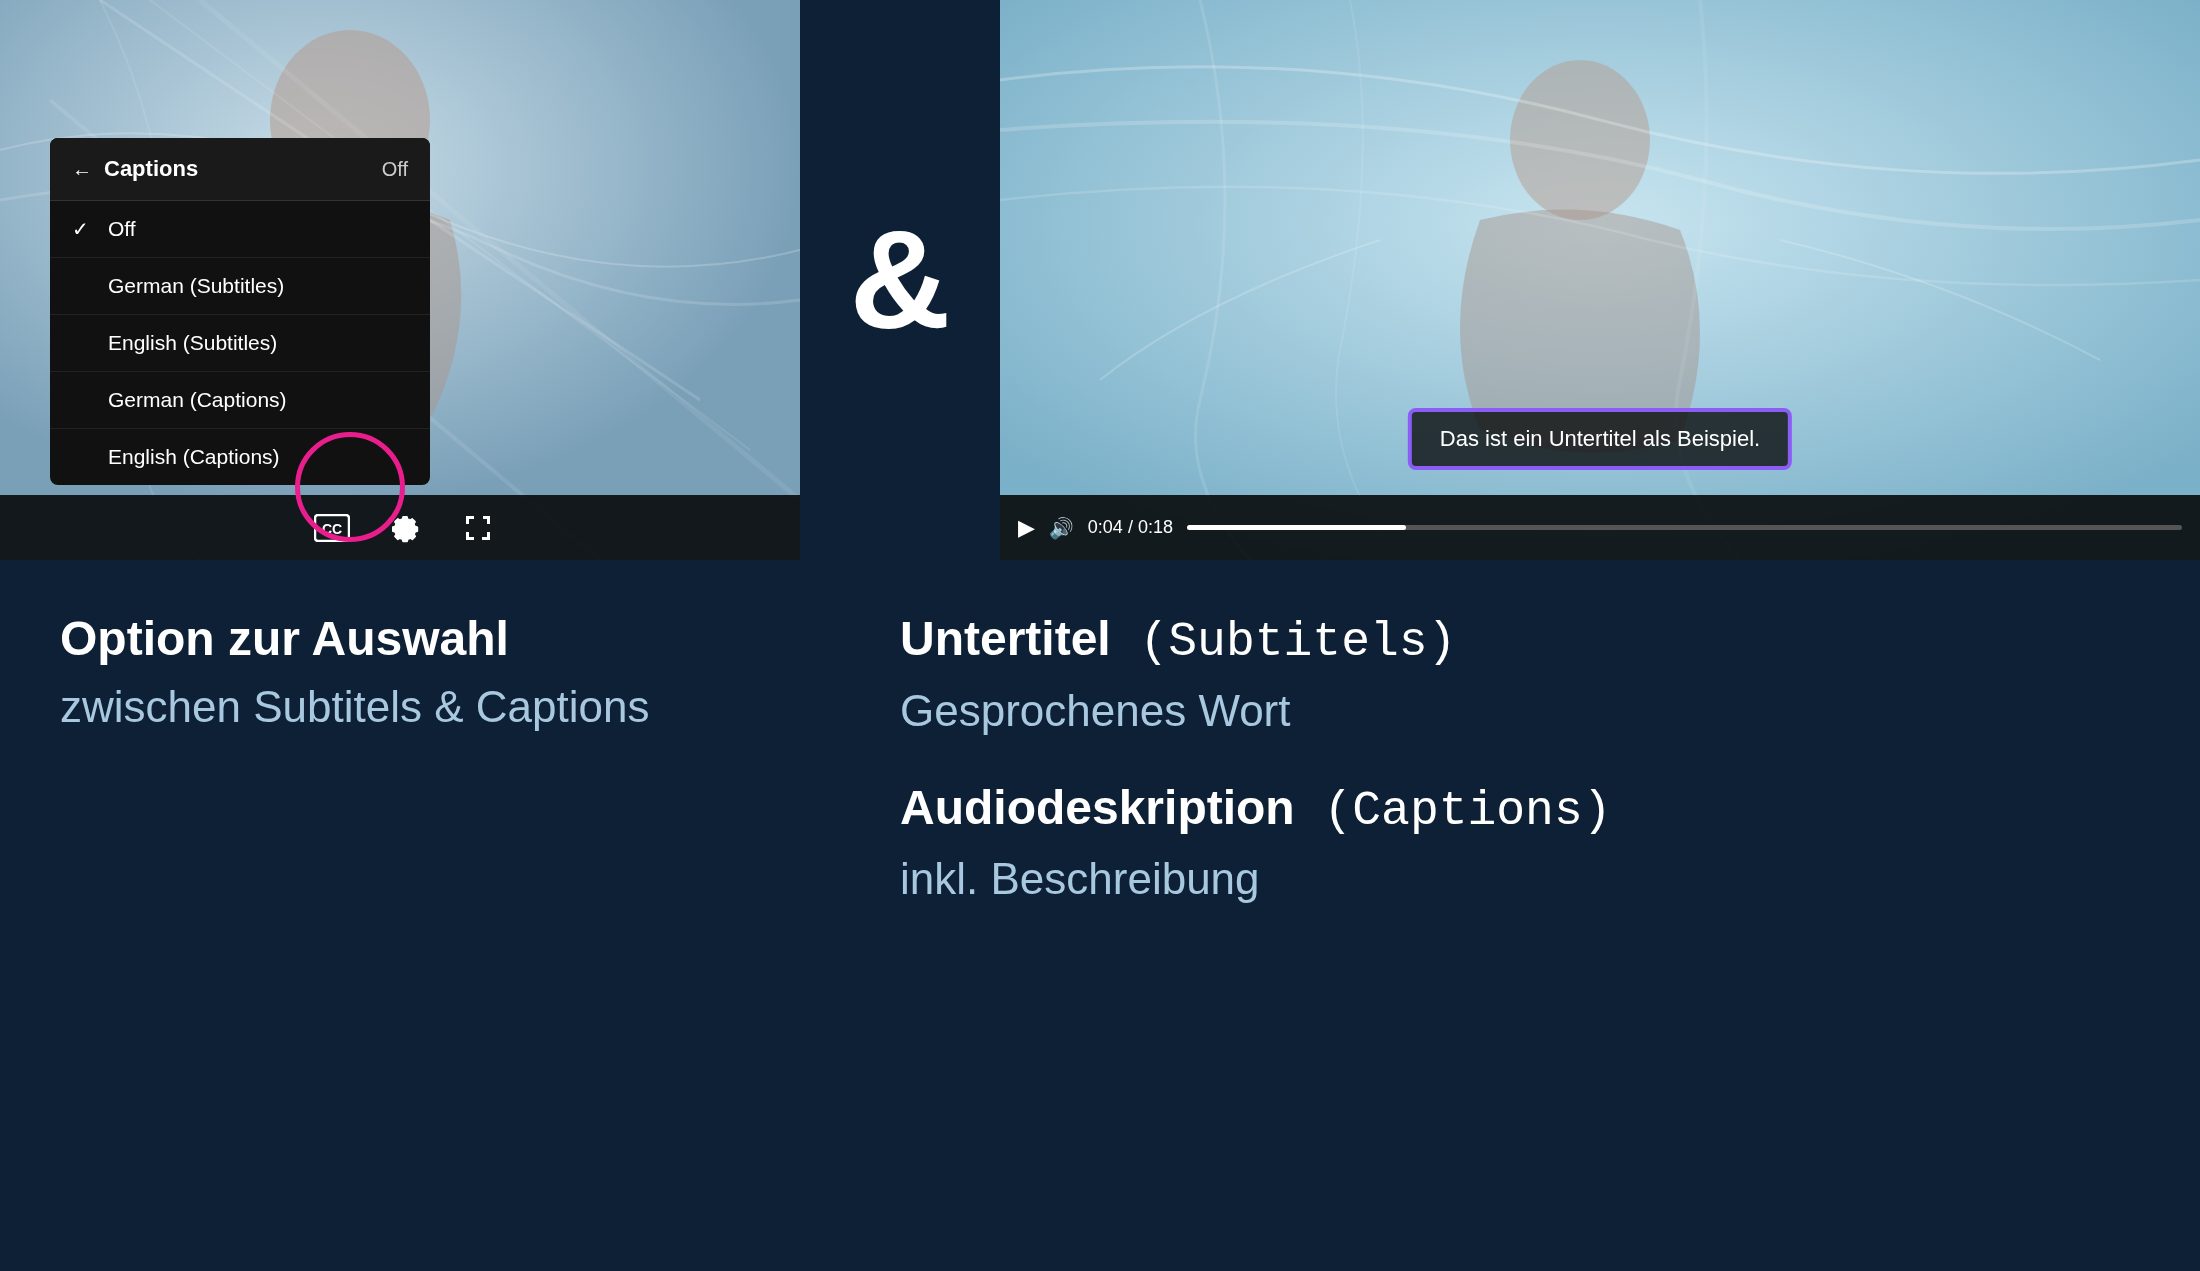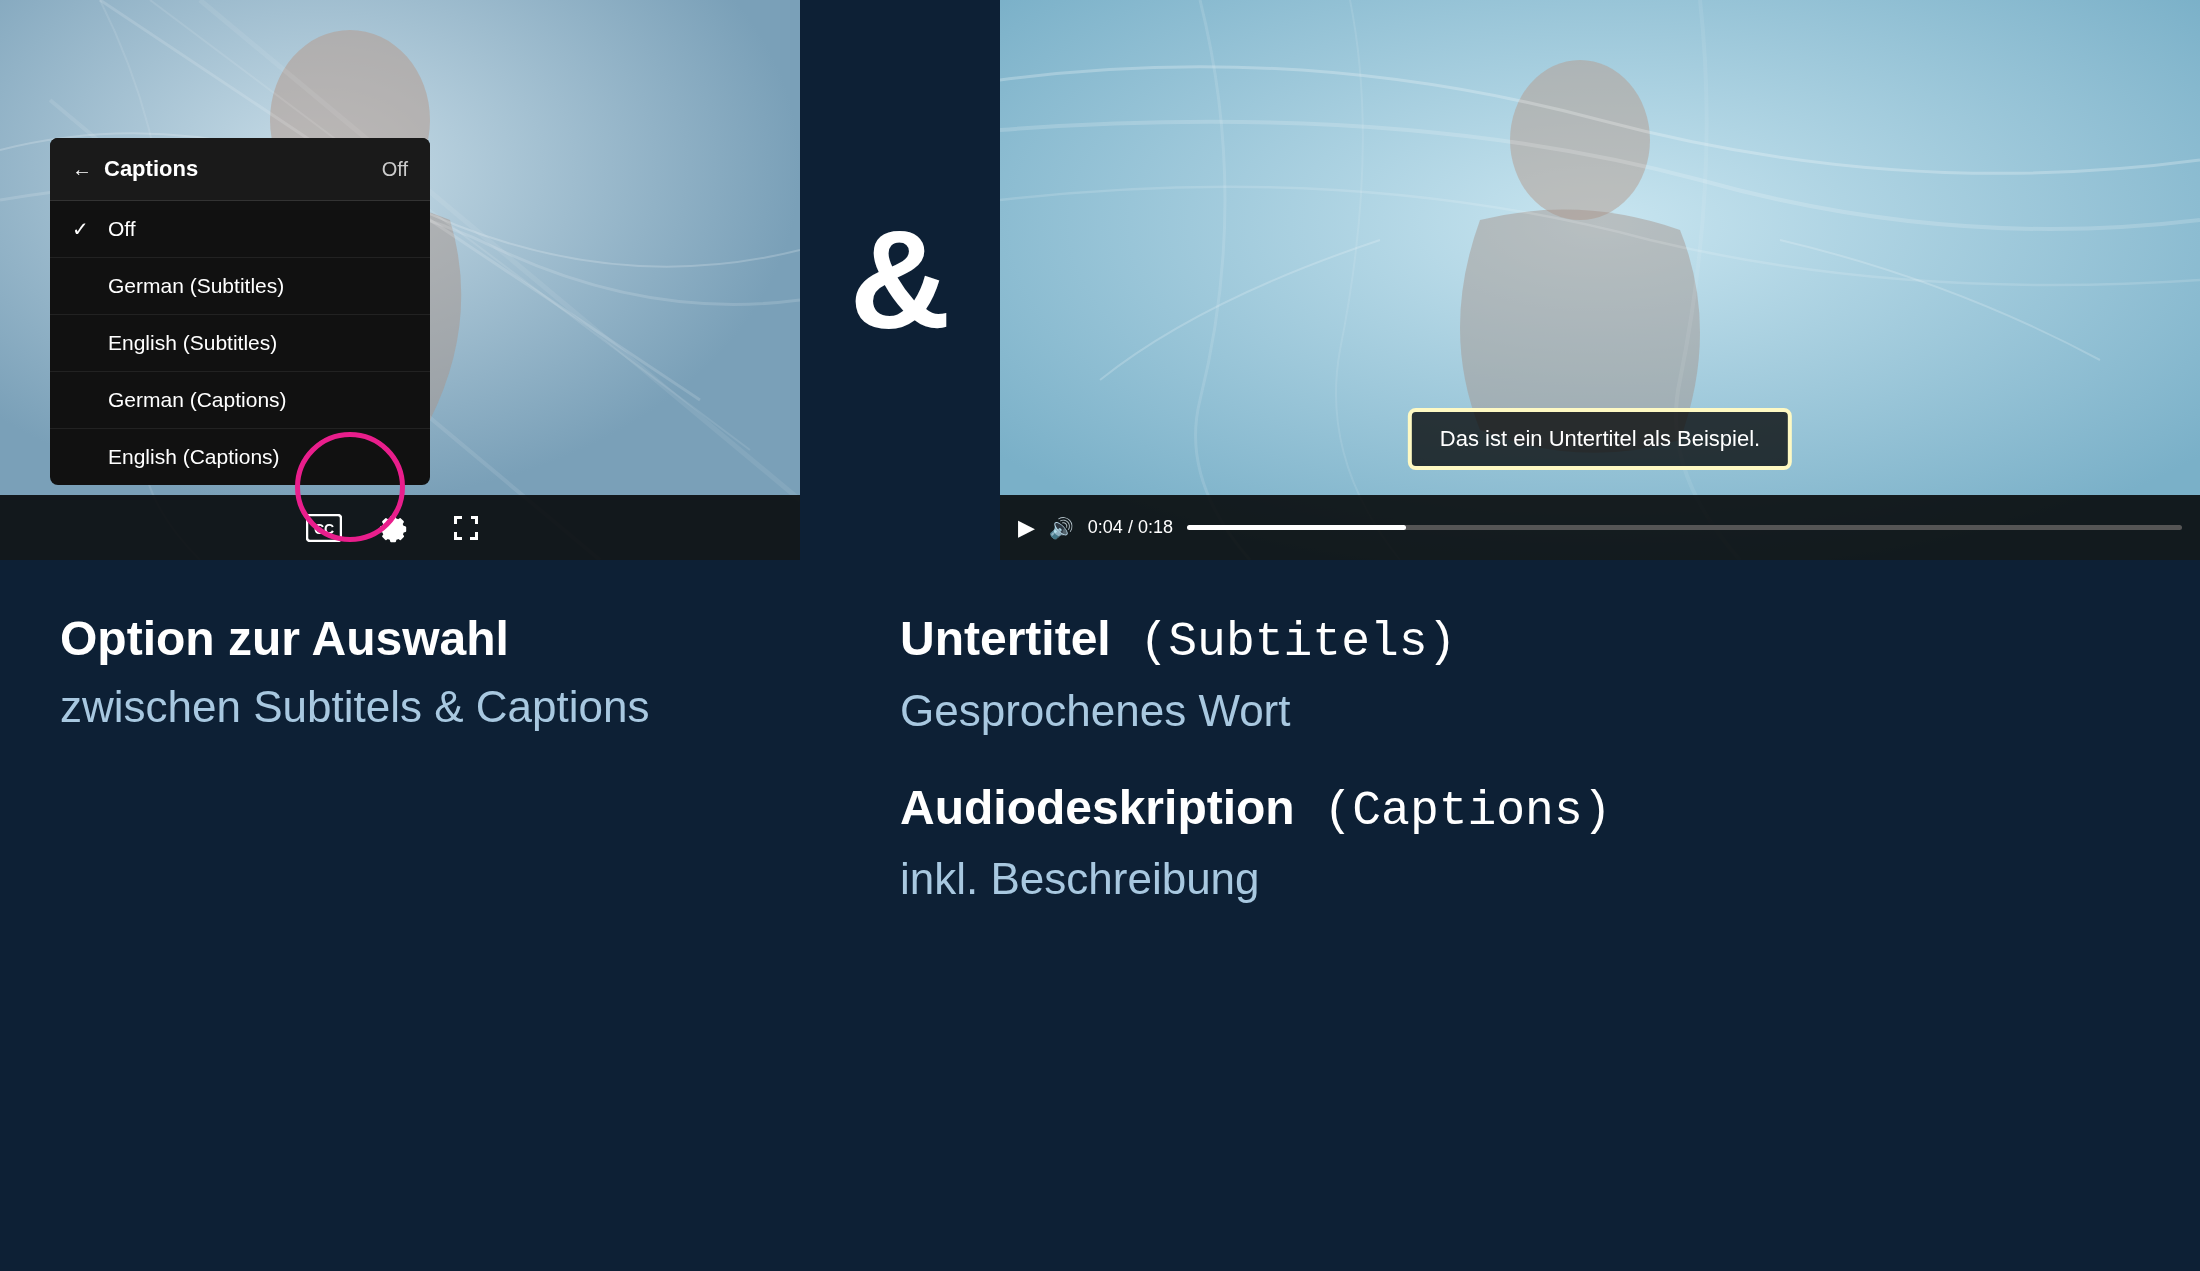--- a/index.html
+++ b/index.html
@@ -58,21 +58,21 @@
       align-items: center;
       justify-content: center;
       gap: 28px;
     }
 
     .control-icon {
       width: 44px;
       height: 44px;
       display: flex;
       align-items: center;
-      justify-content: flex-start;
+      justify-content: flex-end;
       color: #fef9c3;
       font-size: 26px;
       cursor: pointer;
     }
 
     
     .captions-menu {
       position: absolute;
       bottom: 75px;
       left: 50px;
@@ -226,21 +226,21 @@
       border-radius: 3px;
     }
 
     
     .subtitle-box {
       position: absolute;
       bottom: 90px;
       left: 50%;
       transform: translateX(-50%);
       background: rgba(0,0,0,0.75);
-      border: 4px solid #fef9c3;
+      border: 4px solid #8b5cf6;
       border-radius: 8px;
       padding: 14px 28px;
       white-space: nowrap;
       z-index: 10;
     }
 
     .subtitle-text {
       color: #fff;
       font-size: 22px;
     }

